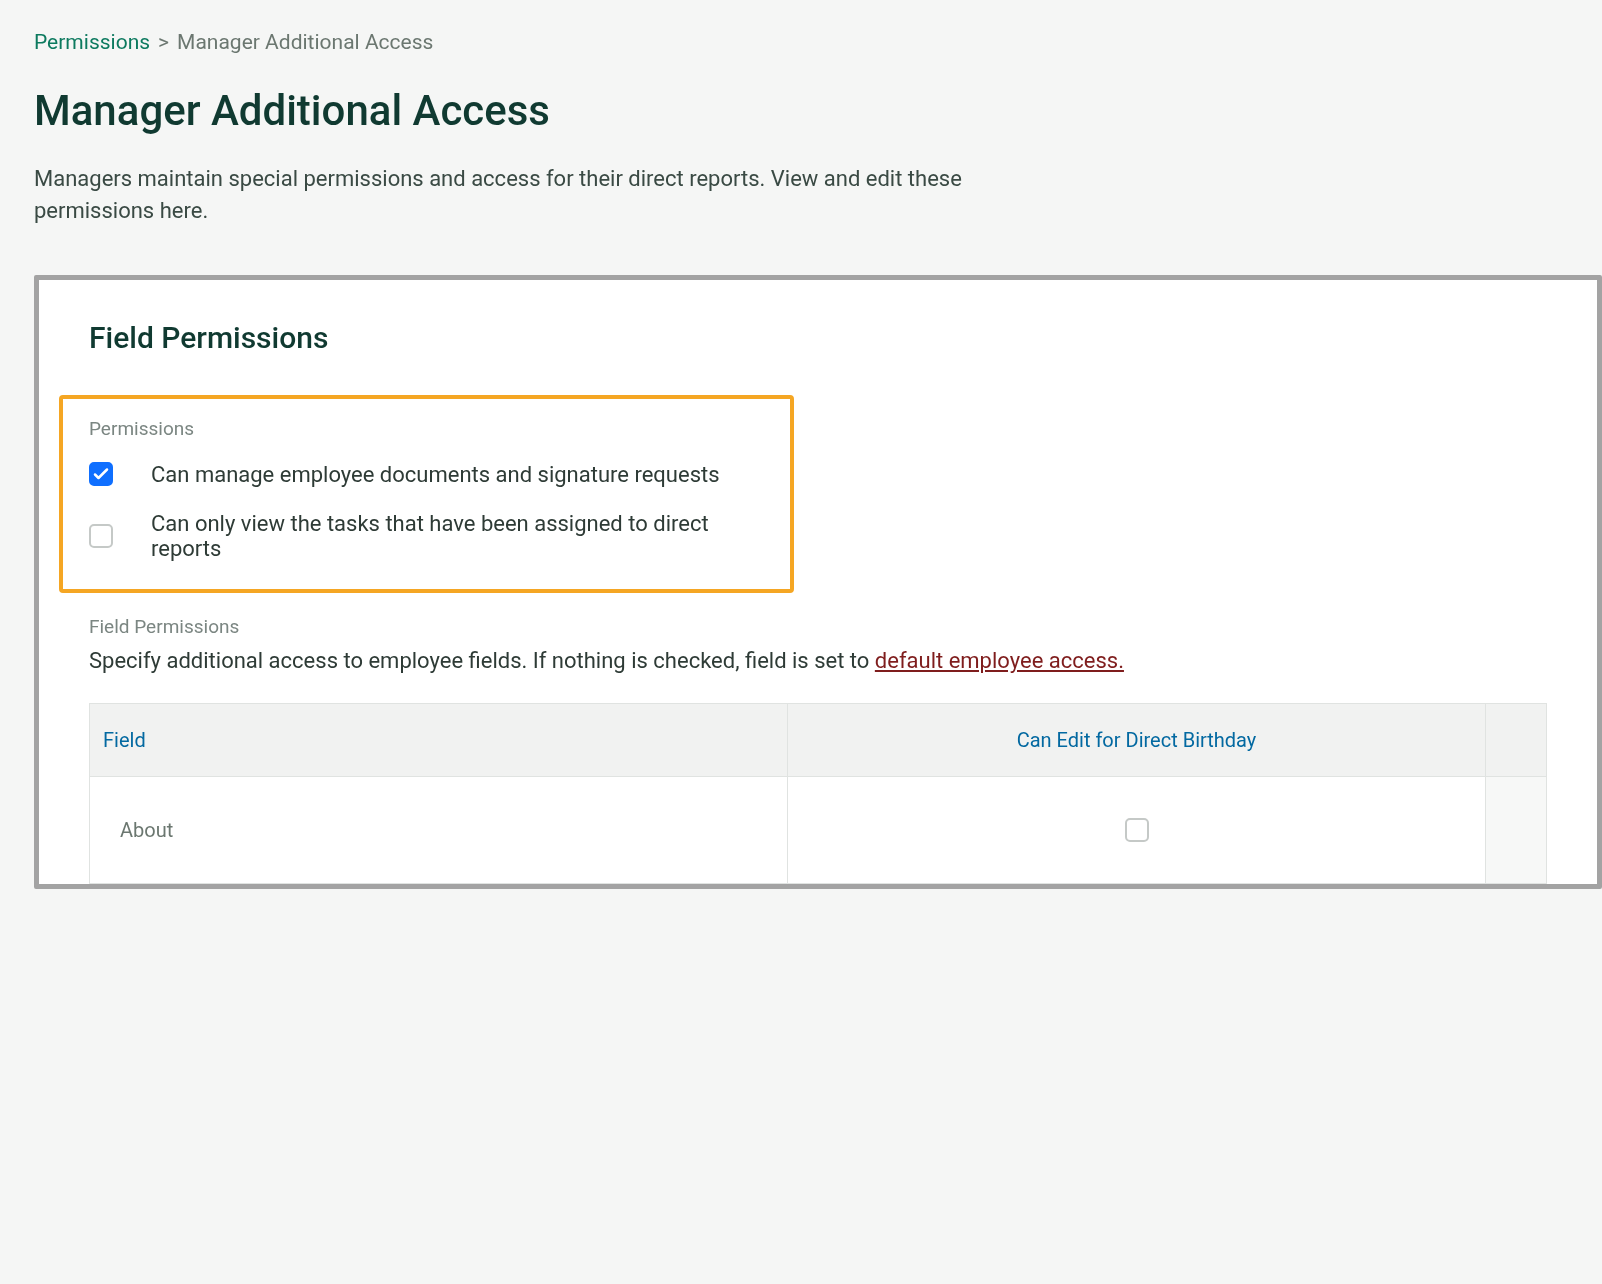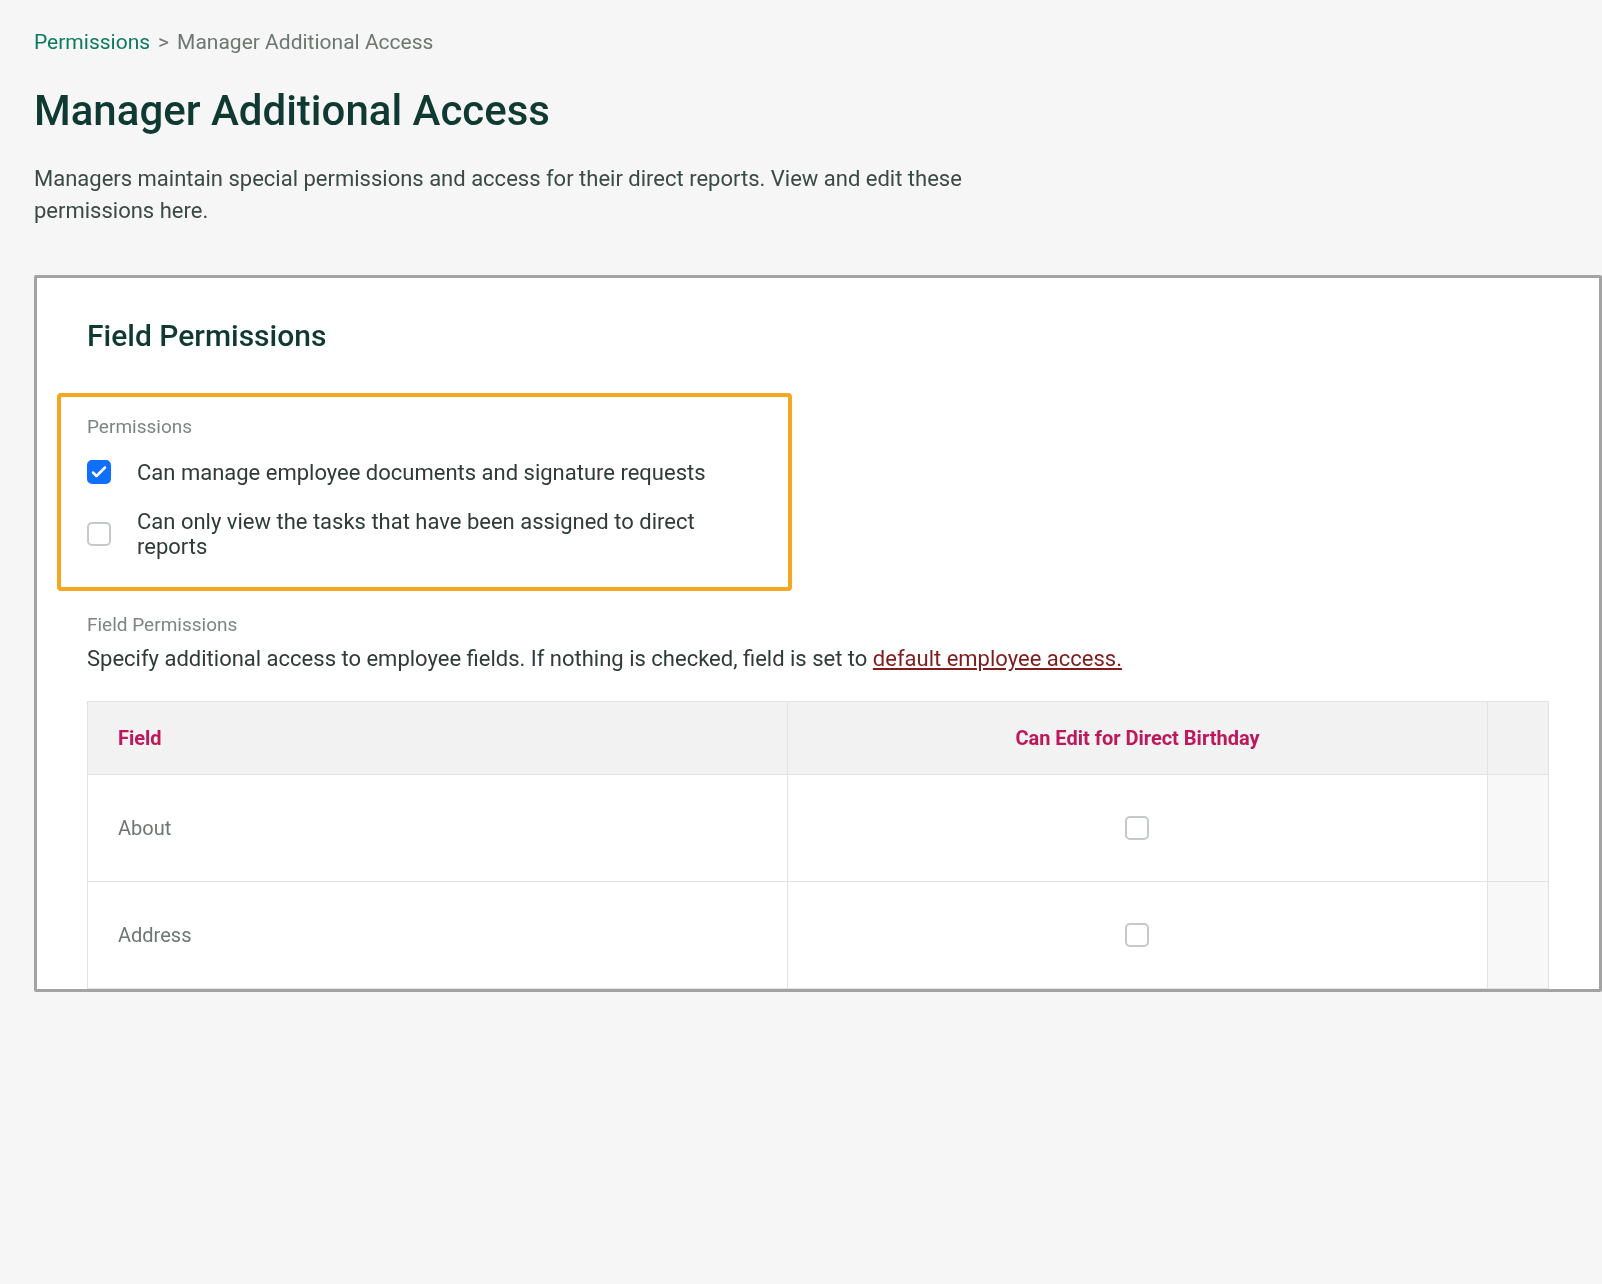--- a/index.html
+++ b/index.html
@@ -39,21 +39,21 @@
     }
     .page-description {
       font-size: 22px;
       color: #3a4a44;
       line-height: 1.45;
       margin-bottom: 48px;
       max-width: 1020px;
     }
     .card {
       background: #ffffff;
-      border: 3px solid #a3a3a3;
+      border: 5px solid #a3a3a3;
       border-radius: 2px;
       padding: 40px 50px 0 50px;
       margin-right: 0;
     }
     .card-title {
       font-size: 30px;
       font-weight: 500;
       color: #103a31;
       margin-bottom: 40px;
     }
@@ -66,21 +66,21 @@
       max-width: 735px;
     }
     .section-label {
       font-size: 19px;
       color: #7b8682;
       margin-bottom: 22px;
     }
     .checkbox-row {
       display: flex;
       align-items: center;
-      gap: 26px;
+      gap: 38px;
       margin-bottom: 24px;
     }
     .checkbox-row:last-child {
       margin-bottom: 0;
     }
     .checkbox {
       width: 24px;
       height: 24px;
       border: 2px solid #c5c9c7;
       border-radius: 5px;
@@ -120,25 +120,25 @@
     .link {
       color: #7f1d1d;
     }
     .table {
       width: 100%;
       border-collapse: collapse;
       border: 1px solid #e0e3e1;
     }
     .table th {
       background: #f1f2f1;
-      color: #be185d;
+      color: #0369a1;
       font-size: 20px;
-      font-weight: 700;
+      font-weight: 400;
       text-align: left;
-      padding: 24px 30px;
+      padding: 24px 13px;
       border: 1px solid #e0e3e1;
     }
     .table th.center {
       text-align: center;
     }
     .table td {
       padding: 41px 30px;
       border: 1px solid #e0e3e1;
       font-size: 20px;
       color: #6b7770;
@@ -213,24 +213,15 @@
     <tbody>
       <tr>
         <td>About</td>
         <td class="center">
           <div class="checkbox">
             
           </div>
         </td>
         <td class="col-last"></td>
       </tr>
-      <tr>
-        <td>Address</td>
-        <td class="center">
-          <div class="checkbox">
-            
-          </div>
-        </td>
-        <td class="col-last"></td>
-      </tr>
     </tbody>
   </table>
 </div>
 
 </body></html>

